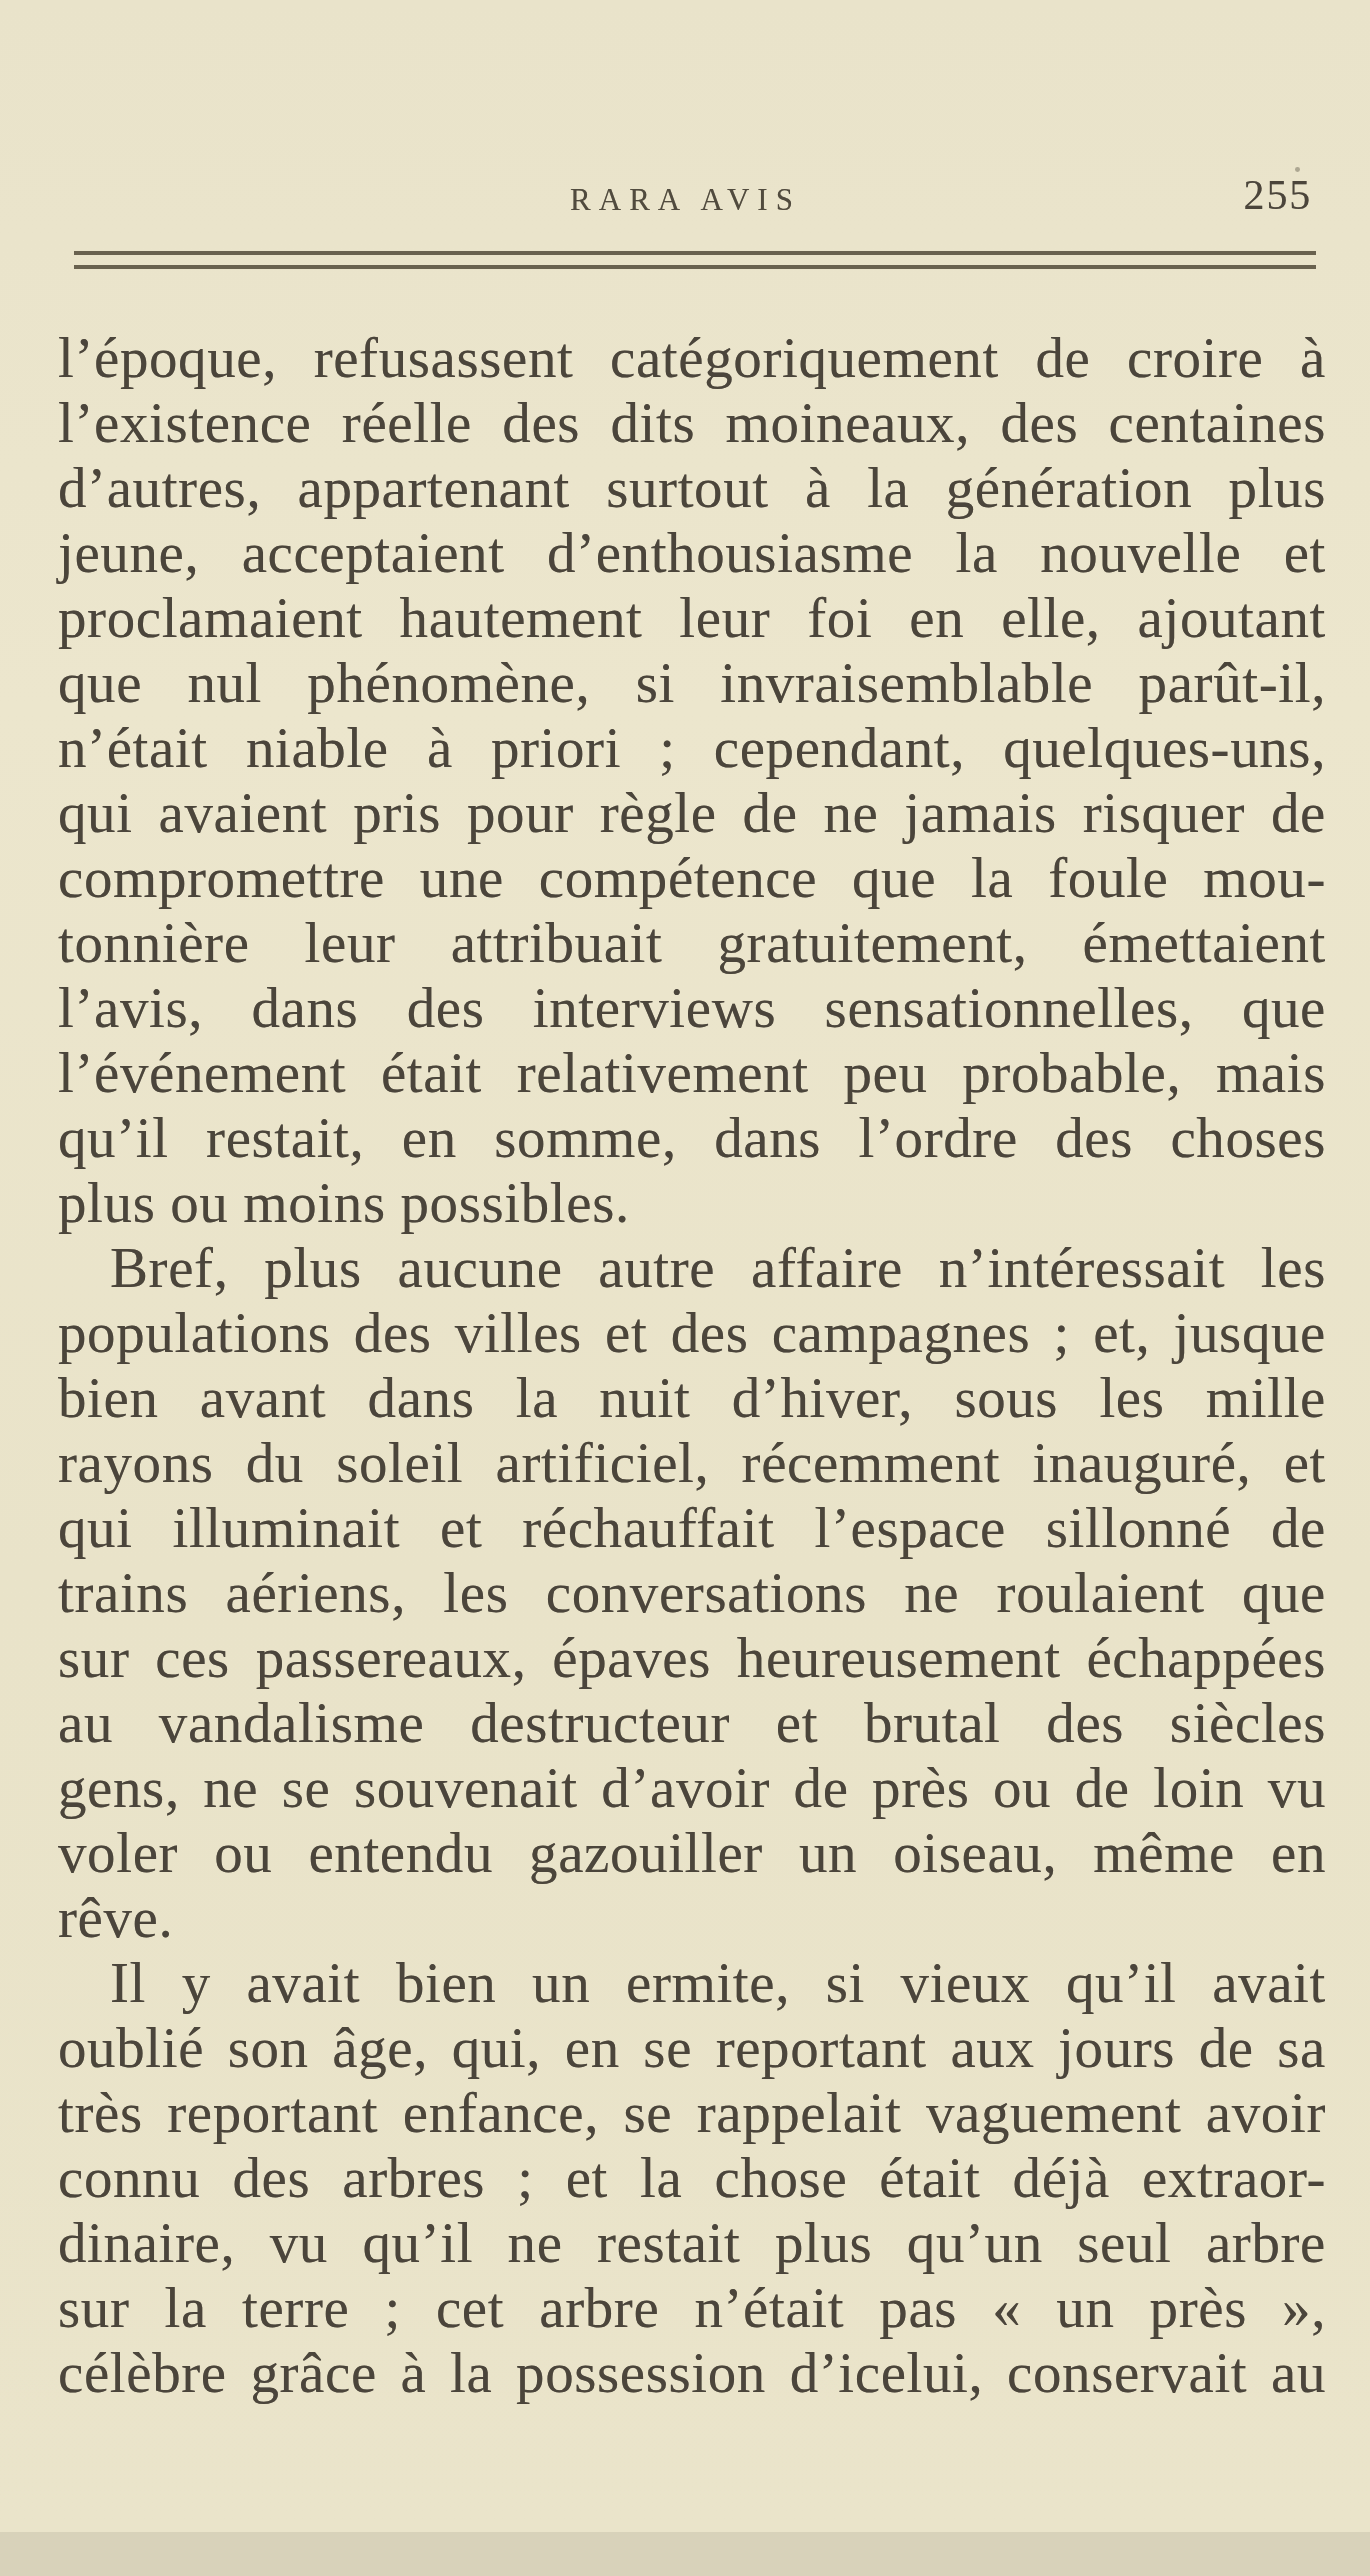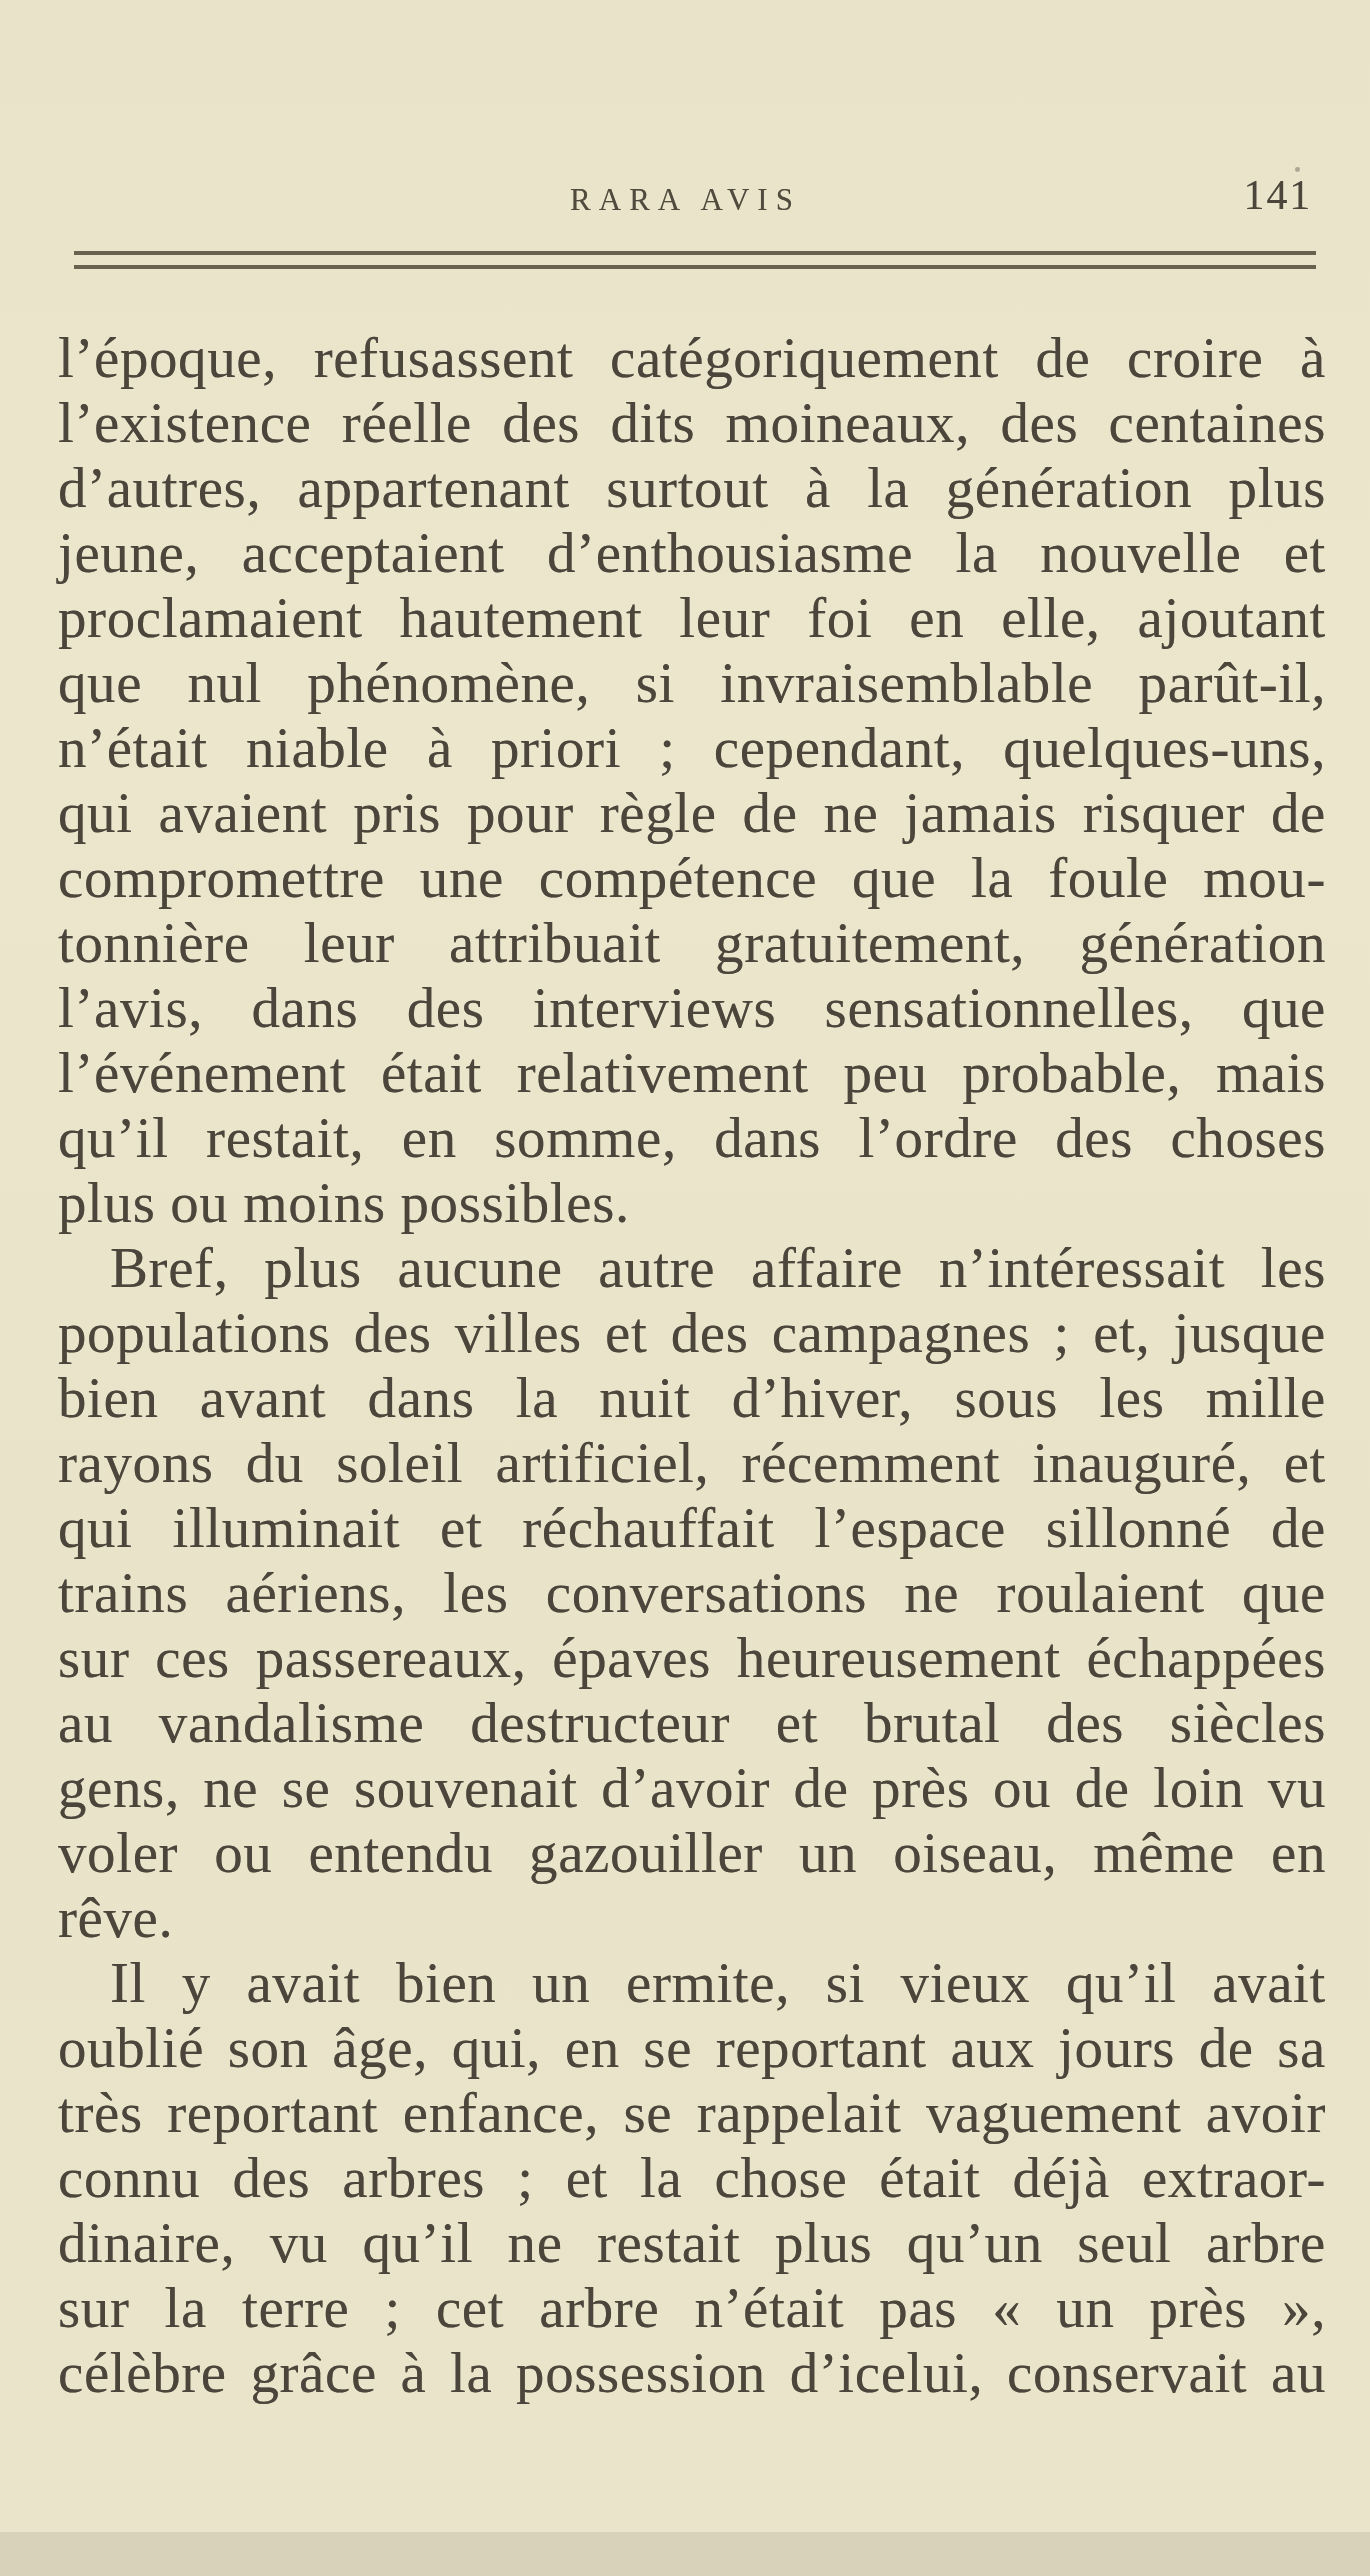--- a/index.html
+++ b/index.html
@@ -79,35 +79,35 @@
   }
   .speck-1 { left: 259px; top: 2569px; width: 16px; height: 8.6px; }
   .speck-2 { left: 1295px; top: 167px; width: 4.9px; height: 4.9px; opacity: 0.4; }
 </style>
 </head>
 <body>
 
 <div class="page">
 
   <div class="running-title">RARA AVIS</div>
-  <div class="page-number">141</div>
+  <div class="page-number">255</div>
 
   <div class="double-rule"></div>
 
   <div class="text-block">
     <div class="line">l’époque, refusassent catégoriquement de croire à</div>
     <div class="line">l’existence réelle des dits moineaux, des centaines</div>
     <div class="line">d’autres, appartenant surtout à la génération plus</div>
     <div class="line">jeune, acceptaient d’enthousiasme la nouvelle et</div>
     <div class="line">proclamaient hautement leur foi en elle, ajoutant</div>
     <div class="line">que nul phénomène, si invraisemblable parût-il,</div>
     <div class="line">n’était niable à priori ; cependant, quelques-uns,</div>
     <div class="line">qui avaient pris pour règle de ne jamais risquer de</div>
     <div class="line">compromettre une compétence que la foule mou-</div>
-    <div class="line">tonnière leur attribuait gratuitement, génération</div>
+    <div class="line">tonnière leur attribuait gratuitement, émettaient</div>
     <div class="line">l’avis, dans des interviews sensationnelles, que</div>
     <div class="line">l’événement était relativement peu probable, mais</div>
     <div class="line">qu’il restait, en somme, dans l’ordre des choses</div>
     <div class="line end">plus ou moins possibles.</div>
     <div class="line indent">Bref, plus aucune autre affaire n’intéressait les</div>
     <div class="line">populations des villes et des campagnes ; et, jusque</div>
     <div class="line">bien avant dans la nuit d’hiver, sous les mille</div>
     <div class="line">rayons du soleil artificiel, récemment inauguré, et</div>
     <div class="line">qui illuminait et réchauffait l’espace sillonné de</div>
     <div class="line">trains aériens, les conversations ne roulaient que</div>

